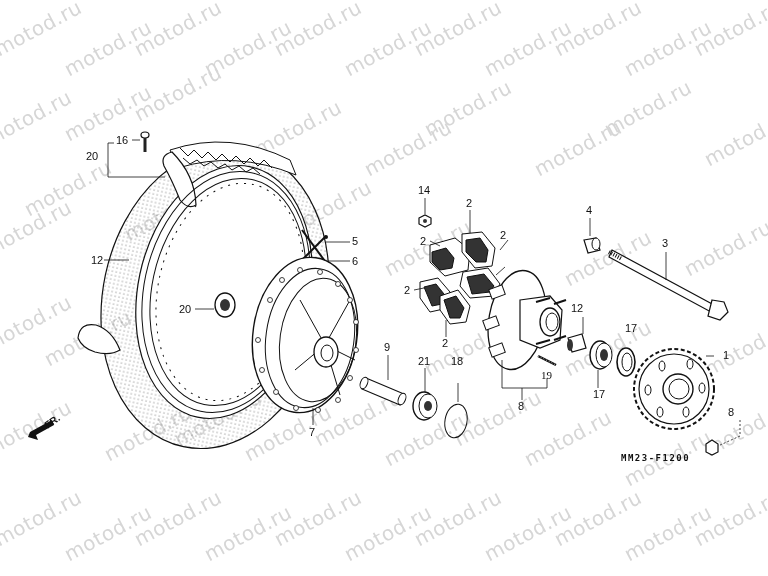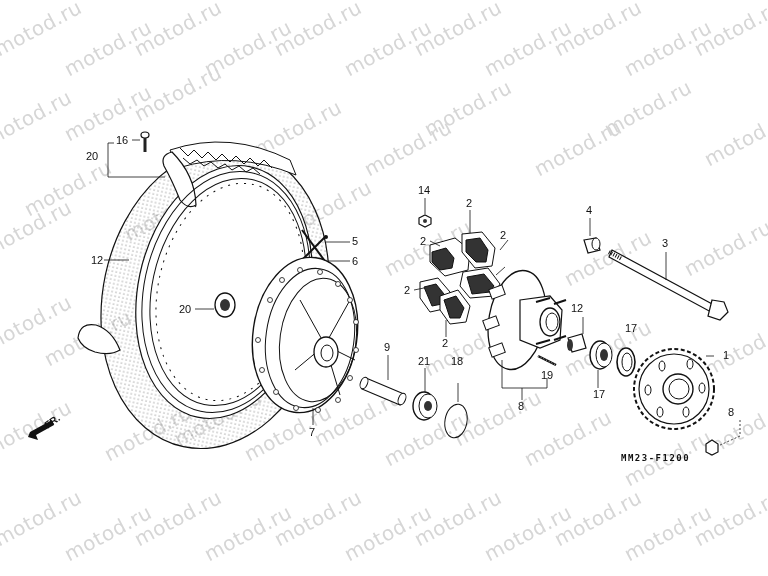--- a/index.html
+++ b/index.html
@@ -293,21 +293,21 @@
   <span class="callout" style="left:309px;top:427px;">7</span>
   <span class="callout" style="left:384px;top:342px;">9</span>
   <span class="callout" style="left:418px;top:356px;">21</span>
   <span class="callout" style="left:451px;top:356px;">18</span>
   <span class="callout" style="left:418px;top:185px;">14</span>
   <span class="callout" style="left:466px;top:198px;">2</span>
   <span class="callout" style="left:420px;top:236px;">2</span>
   <span class="callout" style="left:500px;top:230px;">2</span>
   <span class="callout" style="left:404px;top:285px;">2</span>
   <span class="callout" style="left:442px;top:338px;">2</span>
-  <span class="callout" style="left:541px;top:370px;">19</span>
+  <span class="callout" style="left:541px;top:370px;font-family:Liberation Serif, serif;">19</span>
   <span class="callout" style="left:518px;top:401px;">8</span>
   <span class="callout" style="left:571px;top:303px;">12</span>
   <span class="callout" style="left:586px;top:205px;">4</span>
   <span class="callout" style="left:662px;top:238px;">3</span>
   <span class="callout" style="left:625px;top:323px;">17</span>
   <span class="callout" style="left:723px;top:350px;">1</span>
   <span class="callout" style="left:593px;top:389px;">17</span>
   <span class="callout" style="left:728px;top:407px;">8</span>
 
   <span class="code" style="left:621px;top:453px;">MM23-F1200</span>

